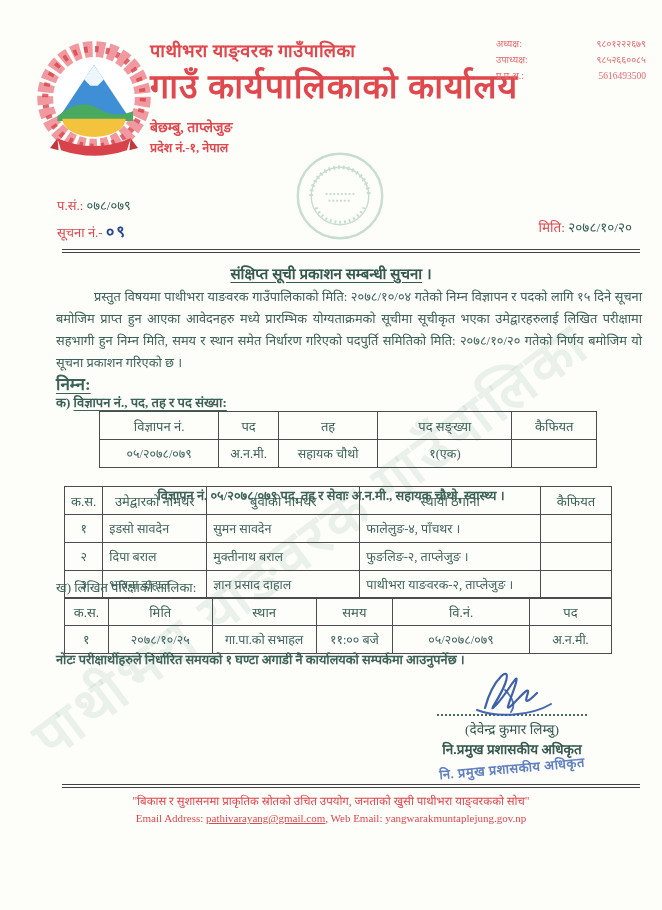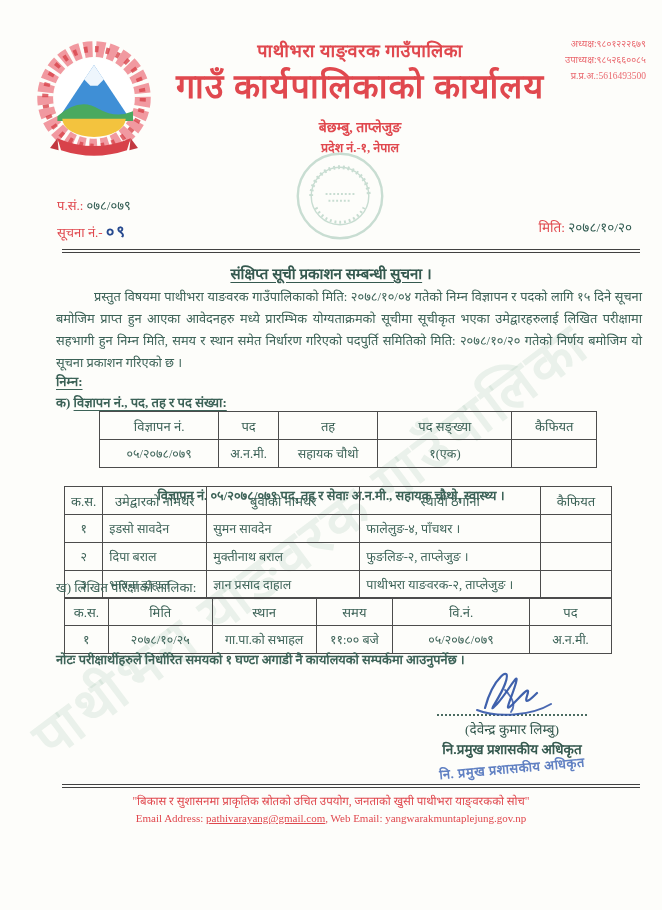--- a/index.html
+++ b/index.html
@@ -7,27 +7,27 @@
     position:relative;
     width:662px;height:910px;
     margin:0 auto;
     background:#fdfdfa;
     overflow:hidden;
     font-family:"Liberation Serif","DejaVu Serif",serif;
     color:#3c6257;
   }
   
   .logo{position:absolute;left:33px;top:40px;width:122px;height:128px;}
-  .hdr-center{position:absolute;left:150px;top:38px;width:420px;text-align:center;}
+  .hdr-center{position:absolute;left:150px;top:38px;width:420px;text-align:left;}
   .hdr-muni{font-size:18px;font-weight:bold;color:#e0484e;letter-spacing:.5px;}
   .hdr-office{font-size:34px;font-weight:bold;color:#e0484e;margin-top:6px;line-height:1.1;letter-spacing:1px;}
   .hdr-place{font-size:14px;font-weight:bold;color:#e0484e;margin-top:12px;}
   .hdr-prov{font-size:12.5px;font-weight:bold;color:#e0484e;margin-top:3px;}
   .contacts{position:absolute;right:16px;top:36px;width:150px;font-size:9.5px;color:#ea6a70;line-height:16px;}
-  .contacts .row{display:flex;justify-content:flex-end;}
+  .contacts .row{display:flex;justify-content:space-between;gap:8px;}
   .hdr-stamp{position:absolute;left:288px;top:148px;width:104px;height:96px;opacity:.33;pointer-events:none;}
   
   .watermark{
     position:absolute;left:-40px;top:470px;width:780px;
     transform:rotate(-37deg);transform-origin:center;
     font-size:56px;font-weight:bold;color:rgba(140,185,162,.17);
     white-space:nowrap;pointer-events:none;letter-spacing:4px;
   }
   
   .ref-ps{position:absolute;left:57px;top:196px;font-size:13px;}
@@ -39,21 +39,21 @@
   .rule{position:absolute;left:62px;right:22px;border-top:4px double #414141;}
   .rule-top{top:249px;}
   .rule-bottom{top:784px;}
   
   .title-line{position:absolute;left:0;top:263px;width:100%;text-align:center;font-size:15px;font-weight:bold;color:#35594f;}
   .title-line .u{text-decoration:underline;text-underline-offset:3px;}
   .body-para{
     position:absolute;left:56px;top:286px;width:586px;
     font-size:12.8px;line-height:22px;text-align:justify;text-indent:38px;color:#3c6257;
   }
-  .nimna{position:absolute;left:56px;top:372px;font-size:13px;font-weight:bold;}
+  .nimna{position:absolute;left:56px;top:372px;font-size:17px;font-weight:bold;}
   .nimna .u{text-decoration:underline;text-underline-offset:3px;}
   .sec-a{position:absolute;left:56px;top:393px;font-size:13px;font-weight:bold;}
   .sec-a .u,.sec-b .u{text-decoration:underline;text-underline-offset:3px;}
   .sec-b{position:absolute;left:56px;top:578px;font-size:13px;}
   
   table{border-collapse:collapse;table-layout:fixed;font-size:12.5px;color:#3c6257;}
   th,td{border:1.4px solid #4c4c4c;padding:3px 6px;height:21px;font-weight:normal;text-align:center;overflow:hidden;white-space:nowrap;}
   th{font-size:13px;}
   .t1{position:absolute;left:99px;top:411px;width:498px;}
   .t2-caption{position:absolute;left:0;top:486px;width:100%;text-align:center;font-size:12.8px;font-weight:bold;color:#3c6257;}

